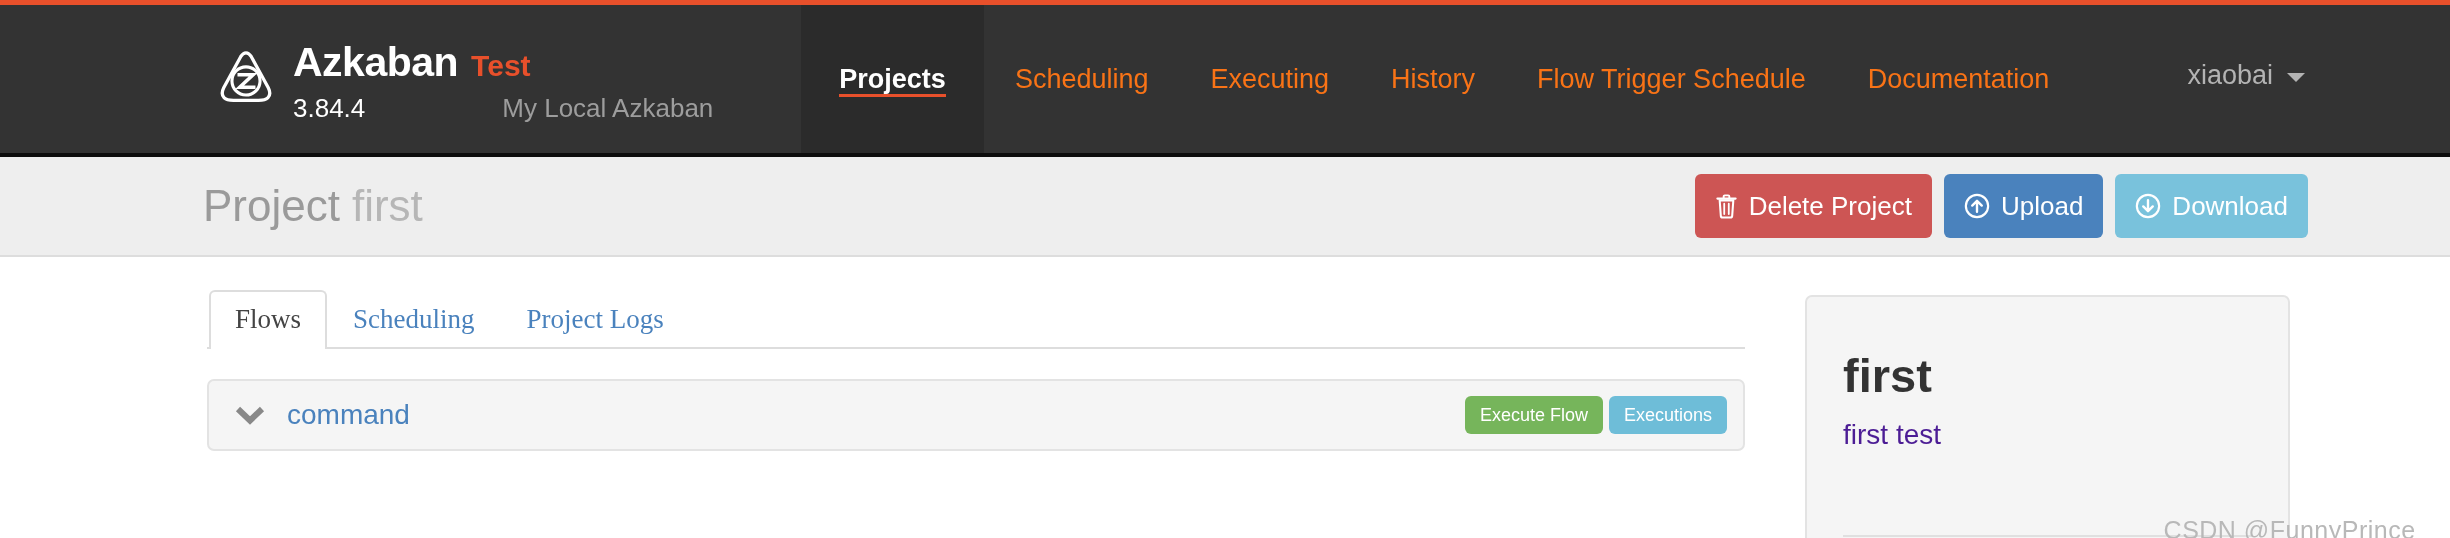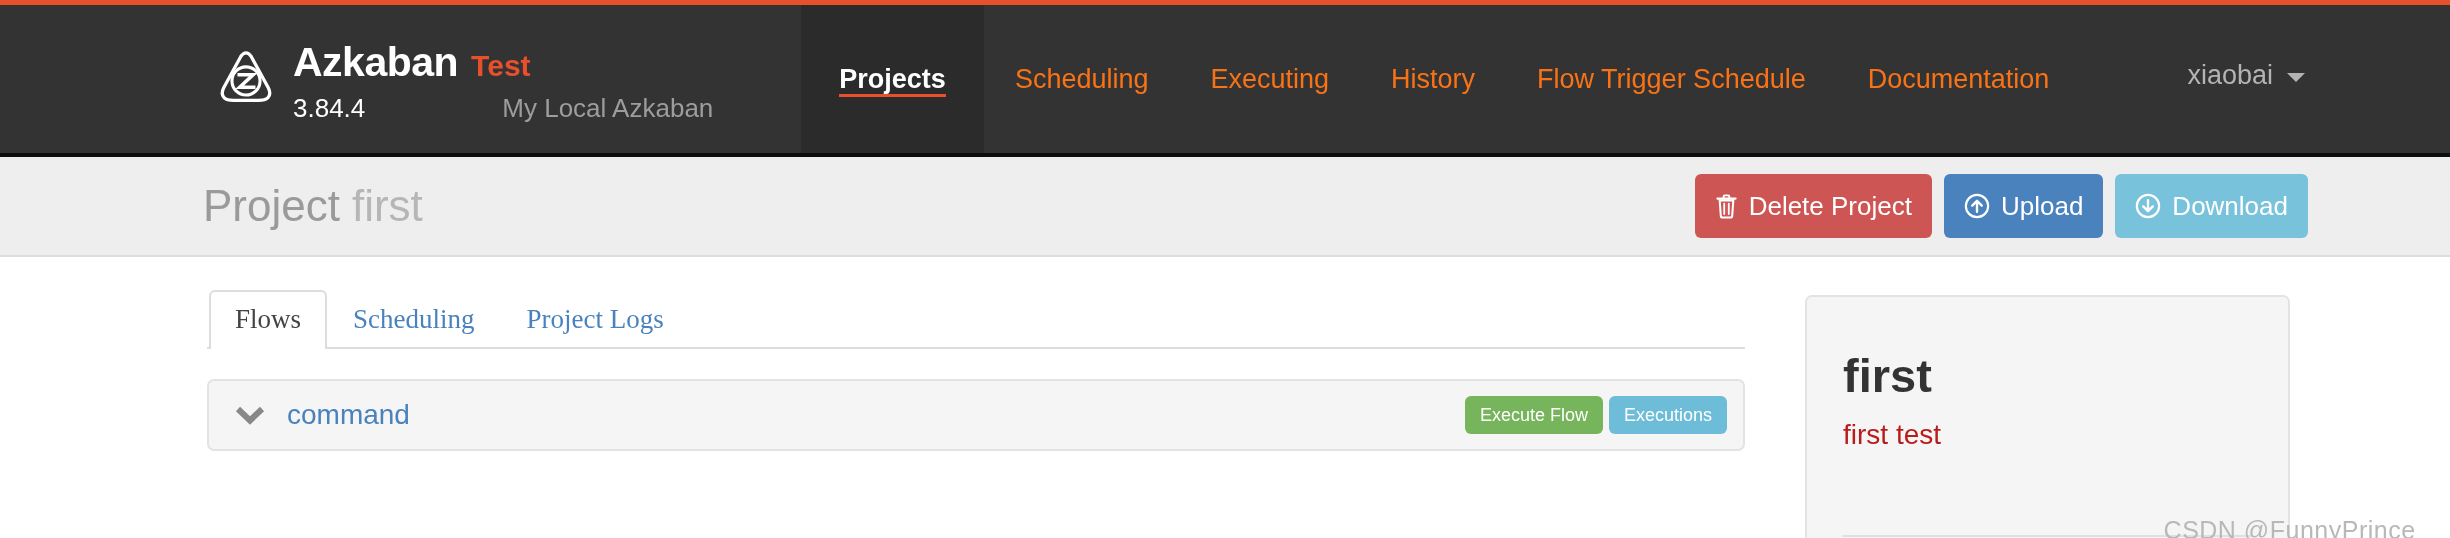--- a/index.html
+++ b/index.html
@@ -314,21 +314,21 @@
 
   .side-card-title {
     font-size: 47px;
     font-weight: bold;
     color: #333333;
     line-height: 1;
   }
 
   .side-card-desc {
     font-size: 28px;
-    color: #b91c1c;
+    color: #4c1d95;
     margin-top: 22px;
     line-height: 1;
   }
 
   .side-divider {
     position: absolute;
     left: 36px;
     right: 36px;
     bottom: 16px;
     height: 2px;

